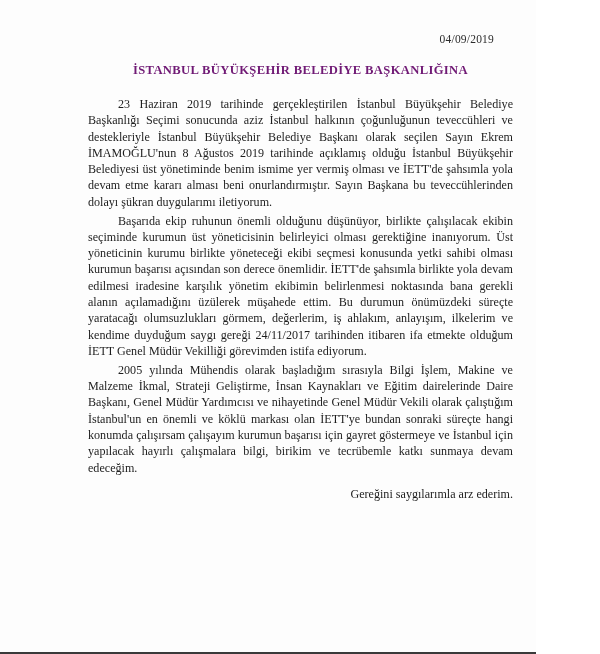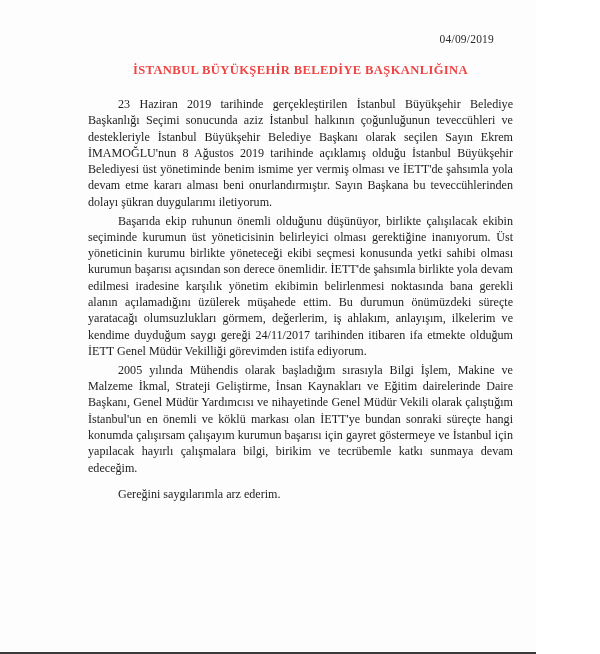--- a/index.html
+++ b/index.html
@@ -30,21 +30,21 @@
   }
   .title {
     position: absolute;
     top: 63px;
     left: 88px;
     width: 425px;
     text-align: center;
     font-weight: bold;
     font-size: 12.6px;
     letter-spacing: 0.35px;
-    color: #ef4444;
+    color: #701a75;
   }
   .body-block {
     position: absolute;
     top: 96px;
     left: 88px;
     width: 425px;
   }
   p.para {
     margin: 0 0 0 0;
     text-indent: 30px;
@@ -54,21 +54,21 @@
     color: #1d1d1d;
     -webkit-hyphens: none;
     hyphens: none;
   }
   p.para + p.para {
     margin-top: 2.5px;
   }
   p.closing {
     margin: 10px 0 0 0;
     text-indent: 30px;
-    text-align: left;
+    text-align: right;
     font-size: 12.1px;
     line-height: 16.3px;
     color: #1d1d1d;
   }
   .sign-area {
     position: absolute;
     top: 493px;
     left: 395px;
     width: 160px;
     height: 62px;

